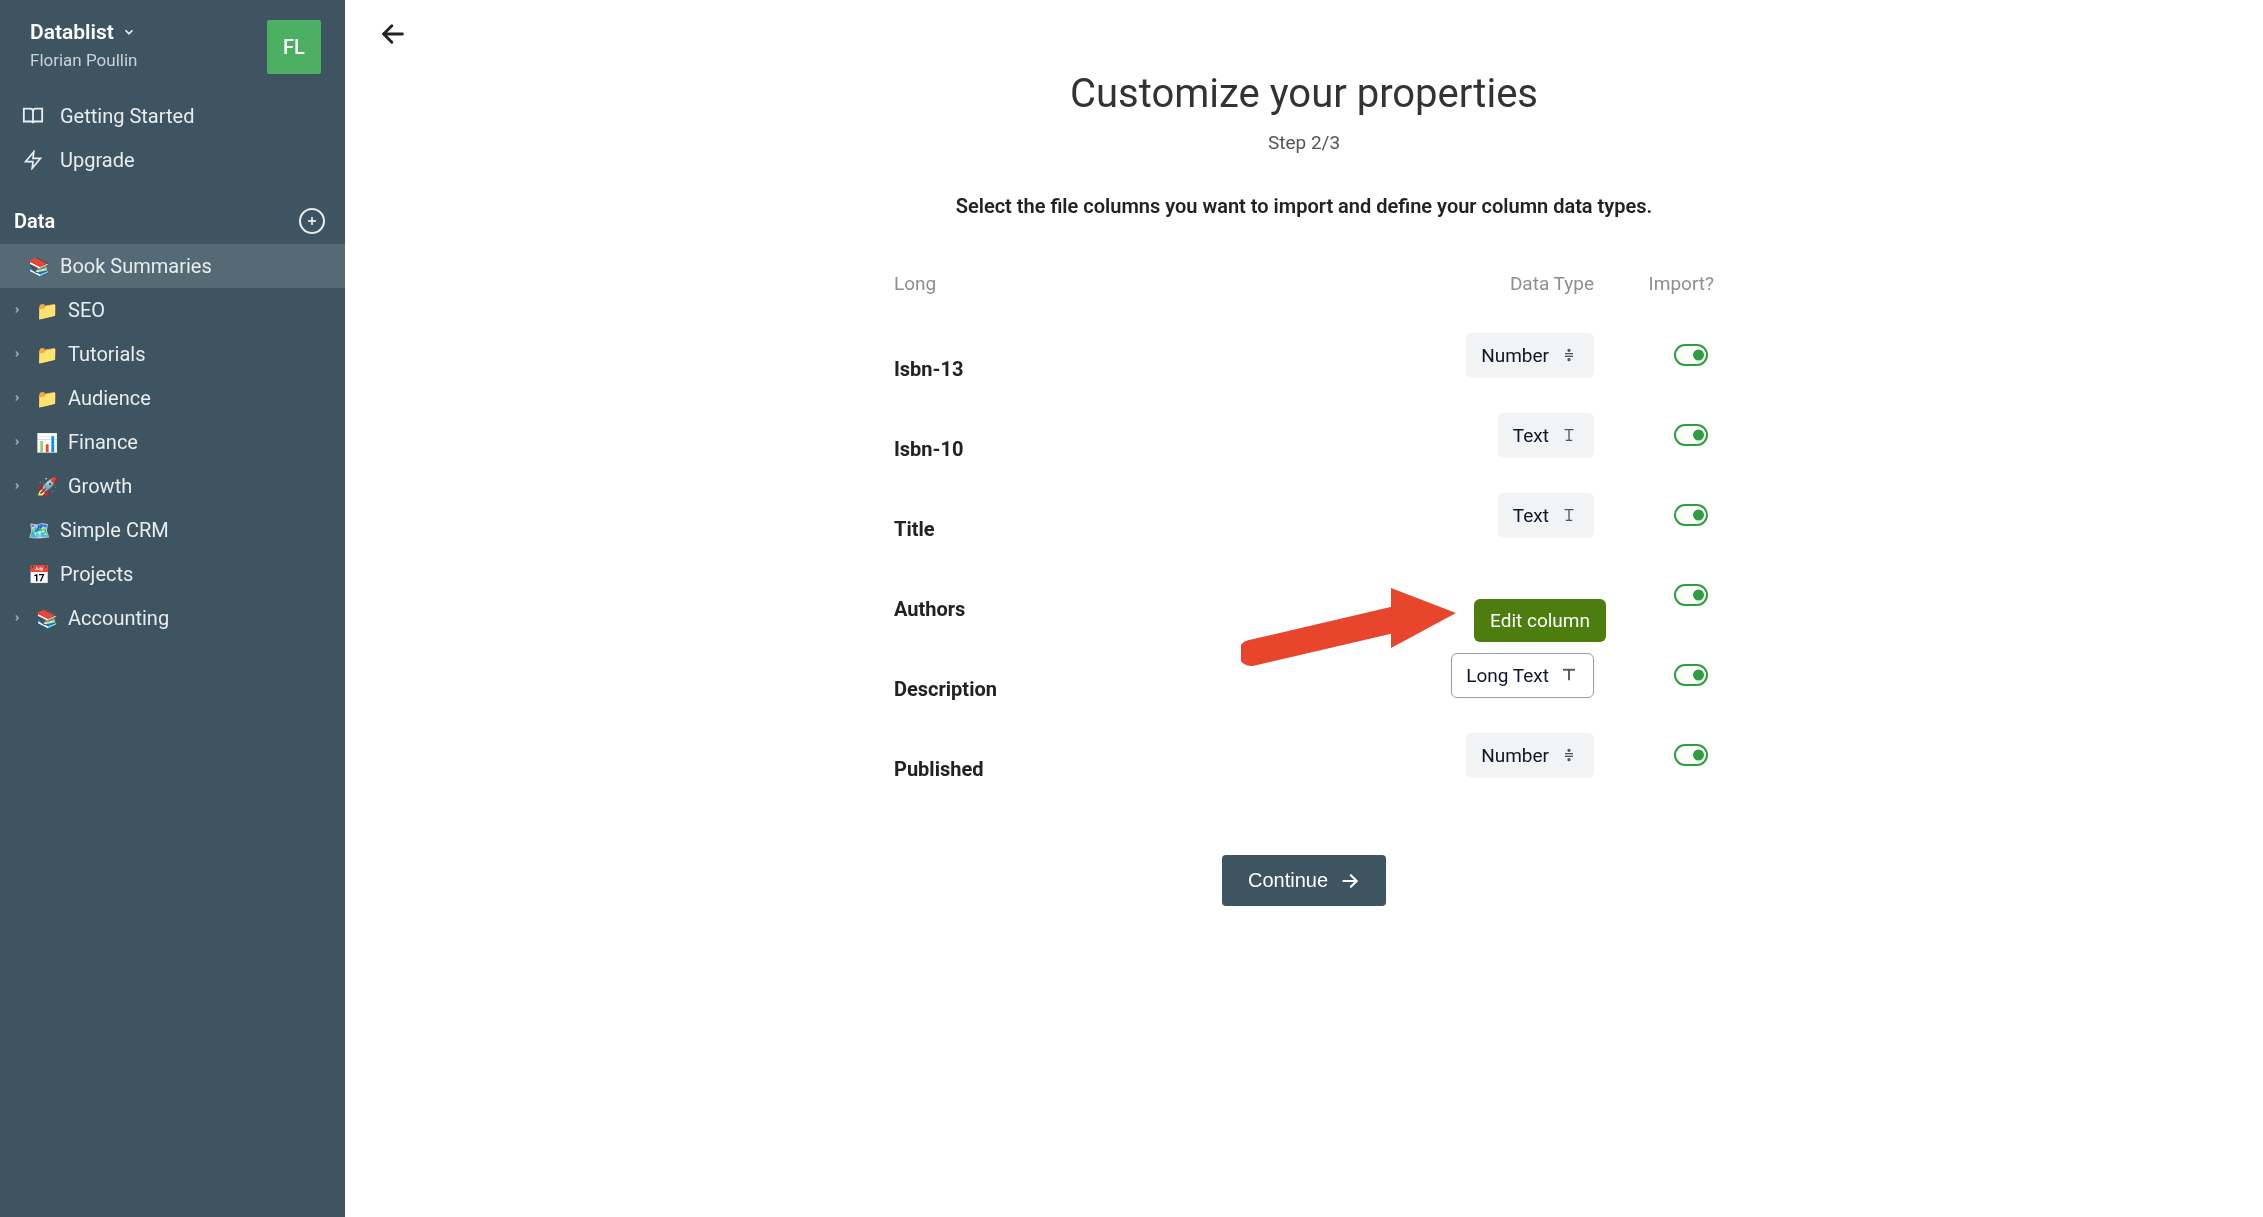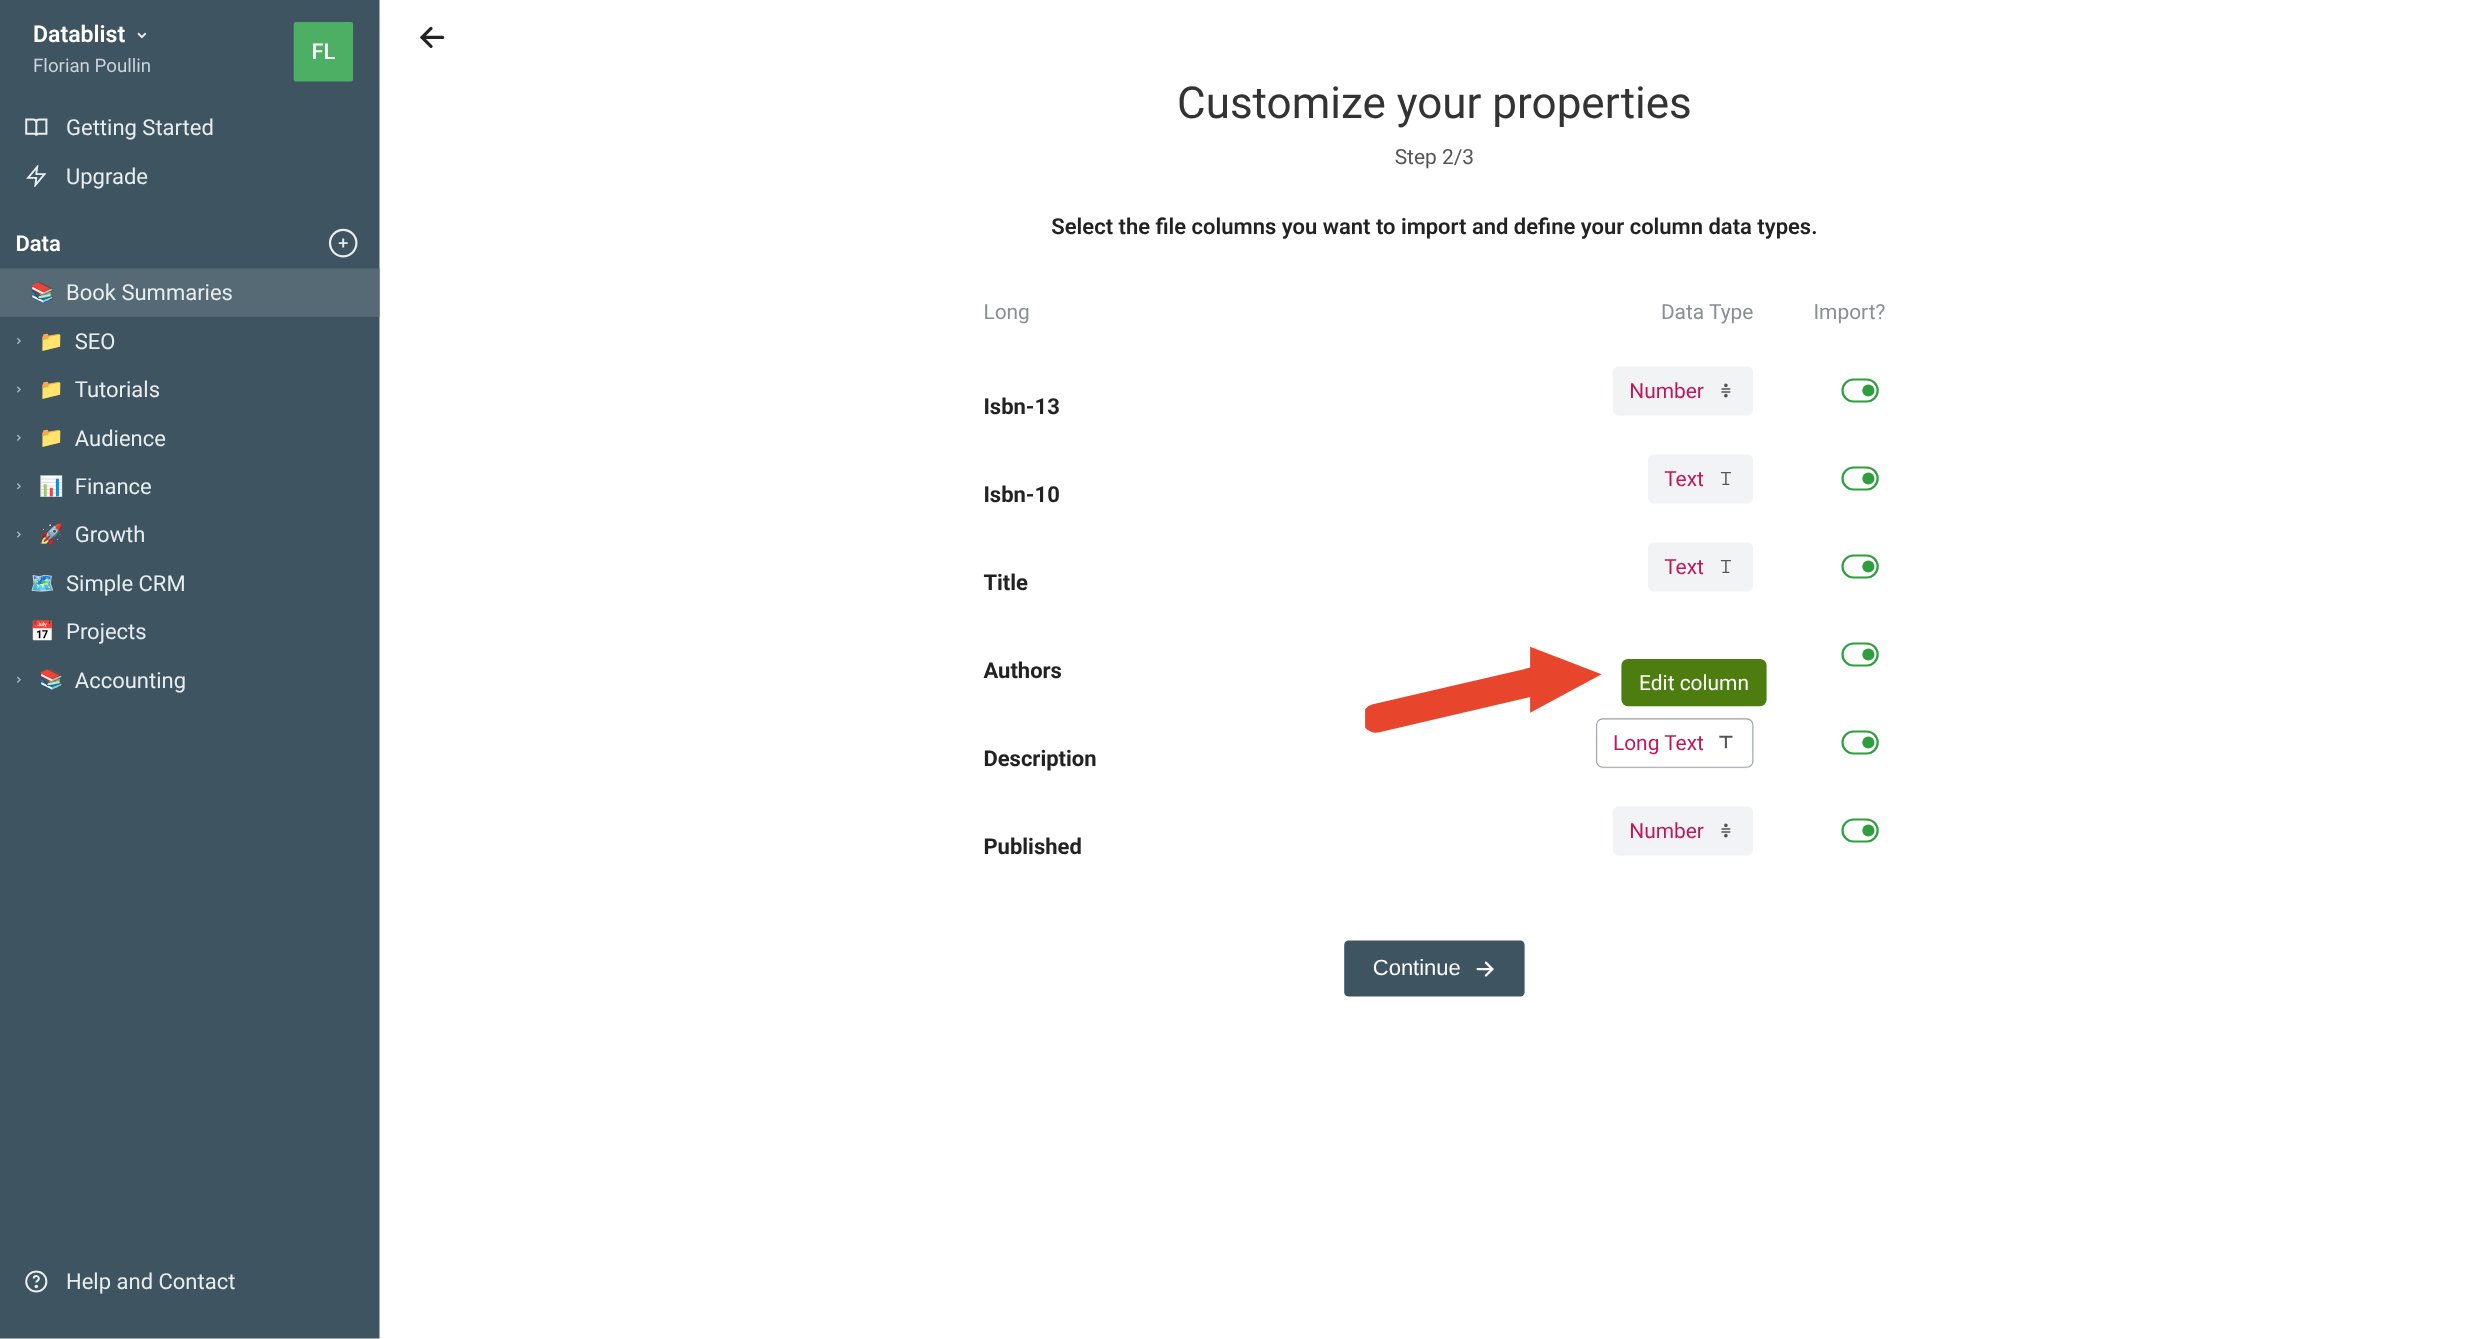--- a/index.html
+++ b/index.html
@@ -107,21 +107,21 @@
   }
   .prop-head { color:#8a8f93; font-size:19px; padding: 0 0 20px 0;}
   .prop-head .c-type, .prop-head .c-import { text-align:right; }
   .prop-row { padding: 14px 0; }
   .prop-name { font-weight:700; font-size:20px; color:#222;margin-top:28px; }
 
   .type-cell { display:flex; justify-content:flex-end; position:relative;}
   .type-chip {
     background:#f2f3f4; border:1px solid transparent; border-radius:6px;
     padding: 10px 14px; display:flex; align-items:center; gap:10px;
-    font-size:19px; color:#be185d; cursor:pointer;
+    font-size:19px; color:#0f172a; cursor:pointer;
   }
   .type-chip.highlight { background:#fff; border:1px solid #9aa0a6; box-shadow:0 0 0 1px rgba(0,0,0,0.02);}
   .type-chip .type-icon { width:20px; display:flex; align-items:center; justify-content:center; }
 
   .tooltip {
     position:absolute;
     top:-56px;
     right:-12px;
     background:#4d7c0f;
     color:#fff;
@@ -262,32 +262,20 @@
         <span class="chevron">
           <svg width="10" height="10" viewBox="0 0 24 24" fill="none" stroke="#a9b6bc" stroke-width="3">
             <polyline points="9 6 15 12 9 18"></polyline>
           </svg>
         </span>
         <span class="emoji">📚</span>
         <span>Accounting</span>
       </div>
     </div>
 
-  <div class="sidebar-footer">
-    <div class="nav-item">
-      <span class="icon-slot">
-        <svg width="22" height="22" viewBox="0 0 24 24" fill="none" stroke="#e8edef" stroke-width="2">
-            <circle cx="12" cy="12" r="10"></circle>
-            <path d="M9.5 9a2.5 2.5 0 1 1 3.5 2.3c-.8.4-1 .9-1 1.7"></path>
-            <circle cx="12" cy="17" r="0.8" fill="#e8edef"></circle>
-          </svg>
-      </span>
-      <span>Help and Contact</span>
-    </div>
-  </div>
 </aside>
 
 <main class="main">
   <div class="back-btn">
     <svg width="28" height="28" viewBox="0 0 24 24" fill="none" stroke="#222" stroke-width="2.5" stroke-linecap="round" stroke-linejoin="round">
         <line x1="20" y1="12" x2="4" y2="12"></line>
         <polyline points="11 5 4 12 11 19"></polyline>
       </svg>
   </div>
 

